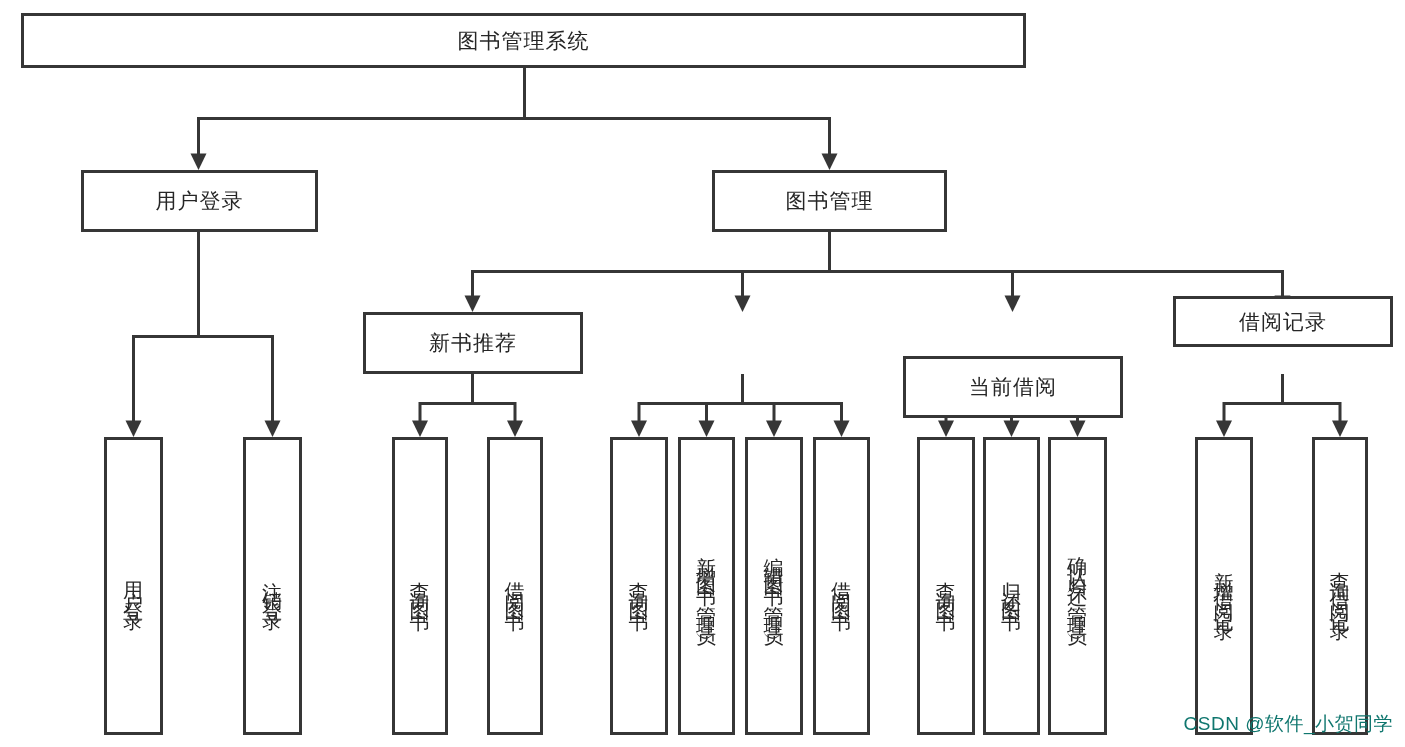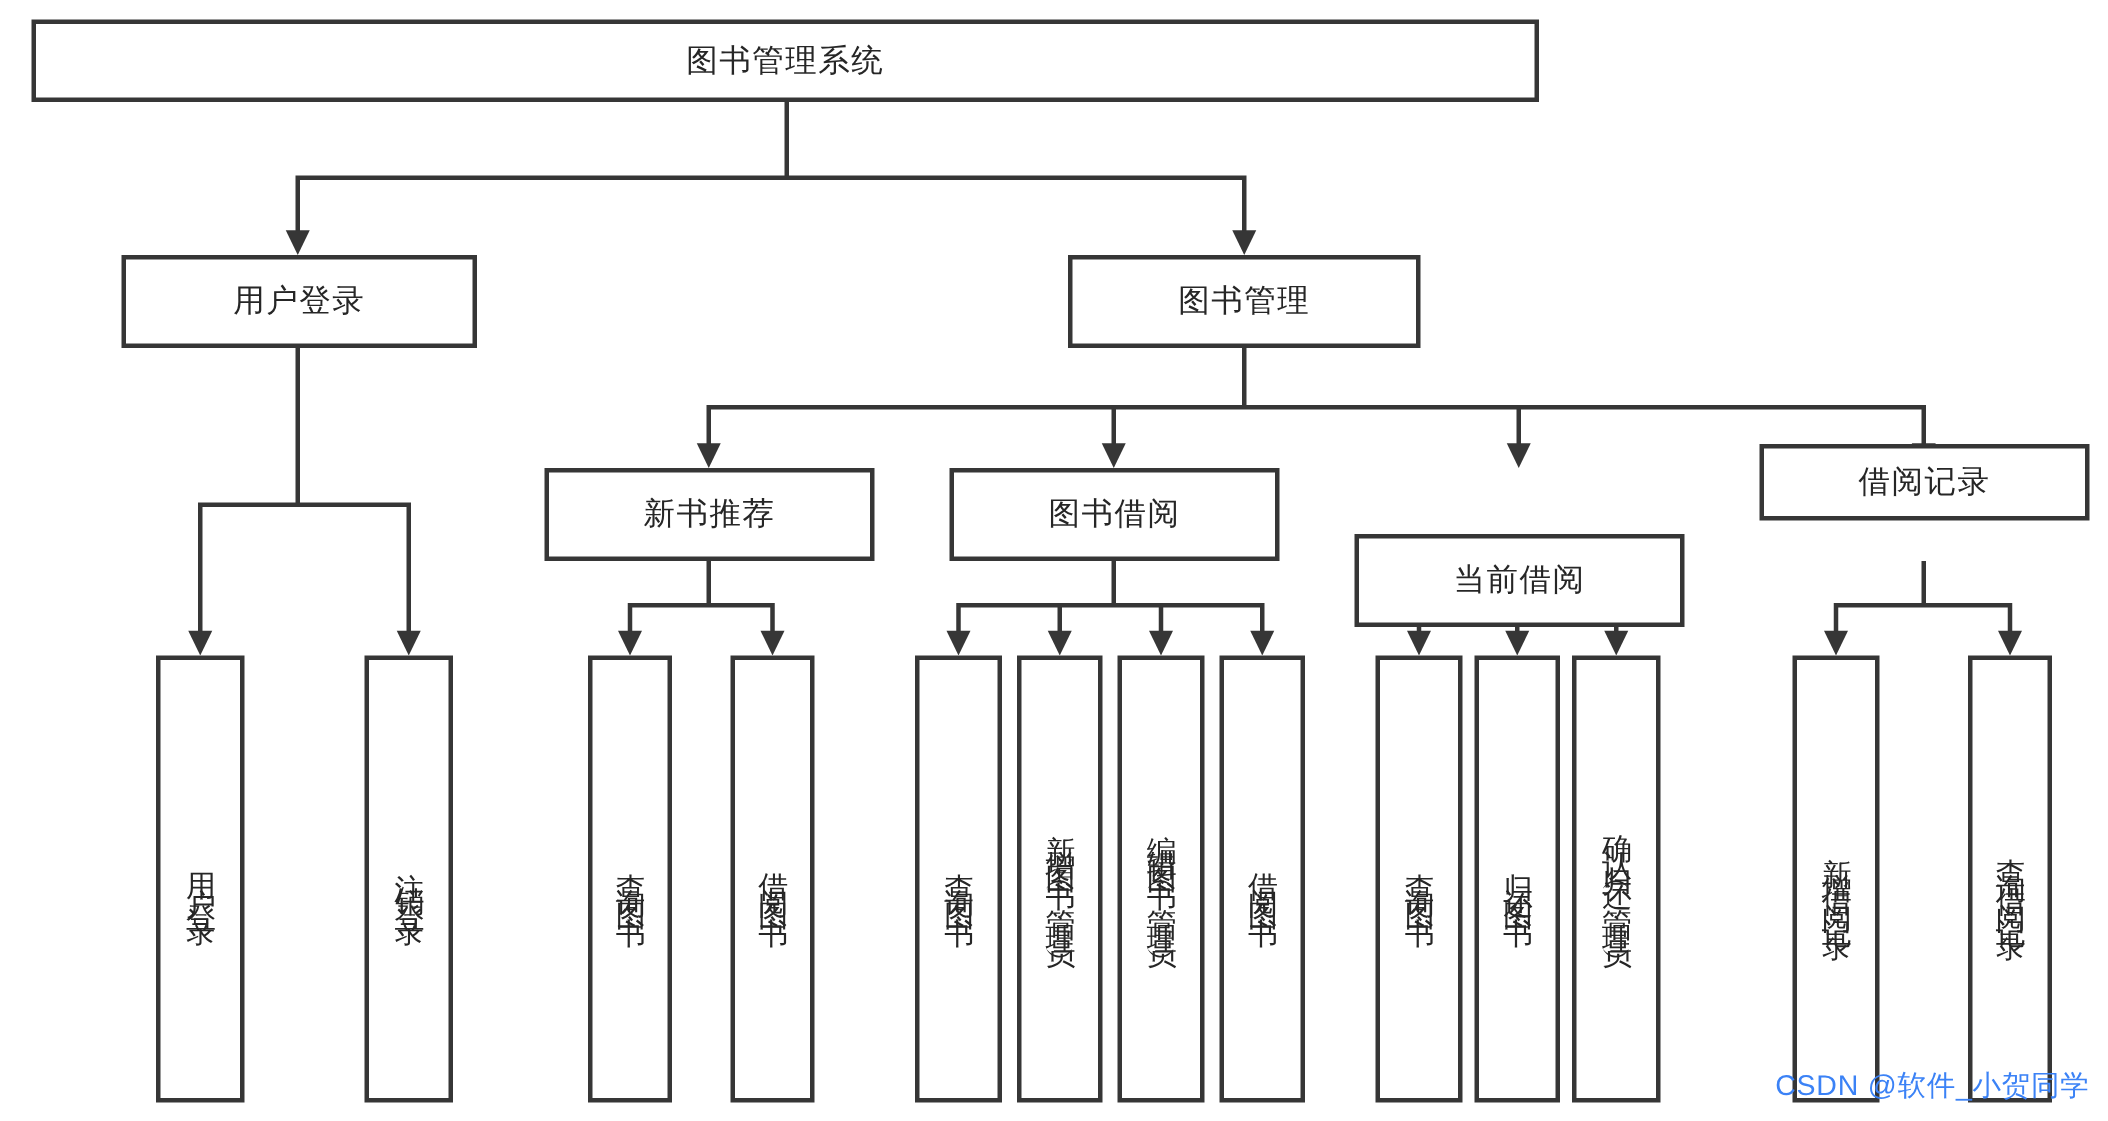--- a/index.html
+++ b/index.html
@@ -36,21 +36,21 @@
     font-size: 20px;
     letter-spacing: 10px;
     line-height: 1;
   }
   .watermark {
     position: absolute;
     top: 711px;
     right: 12px;
     font-size: 19px;
     letter-spacing: 0.5px;
-    color: #3b82f6;
+    color: #0f766e;
     white-space: nowrap;
     z-index: 5;
   }
 </style>
 </head>
 <body>
 
 <div class="stage">
 
   <svg class="connectors" viewBox="0 0 1405 747" xmlns="http://www.w3.org/2000/svg">
@@ -85,21 +85,20 @@
       <polygon points="1332,420.5 1348,420.5 1340,437"></polygon>
     </g>
   </svg>
 
   <div class="node" style="left:21px; top:13px; width:1005px; height:55px;">图书管理系统</div>
 
   <div class="node" style="left:81px; top:170px; width:237px; height:62px;">用户登录</div>
   <div class="node" style="left:363px; top:312px; width:220px; height:62px;">新书推荐</div>
 
   <div class="node" style="left:712px; top:170px; width:235px; height:62px;">图书管理</div>
-  <div class="node" style="left:633px; top:312px; width:220px; height:62px;">图书借阅</div>
   <div class="node" style="left:903px; top:312px; width:220px; height:62px;margin-top:44px;">当前借阅</div>
   <div class="node" style="left:1173px; top:296px; width:220px; height:51px;">借阅记录</div>
 
   <div class="node v" style="left:104px; top:437px; width:59px; height:298px;">用户登录</div>
   <div class="node v" style="left:243px; top:437px; width:59px; height:298px;">注销登录</div>
 
   <div class="node v" style="left:392px; top:437px; width:56px; height:298px;">查询图书</div>
   <div class="node v" style="left:487px; top:437px; width:56px; height:298px;">借阅图书</div>
 
   <div class="node v" style="left:610px; top:437px; width:58px; height:298px;">查询图书</div>

